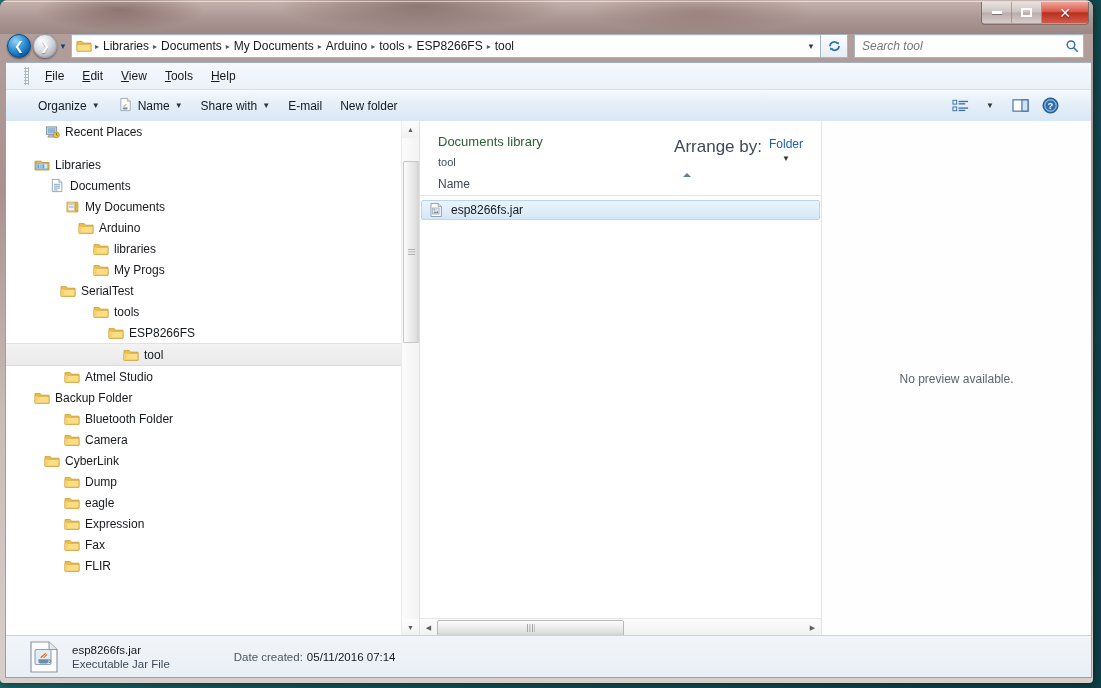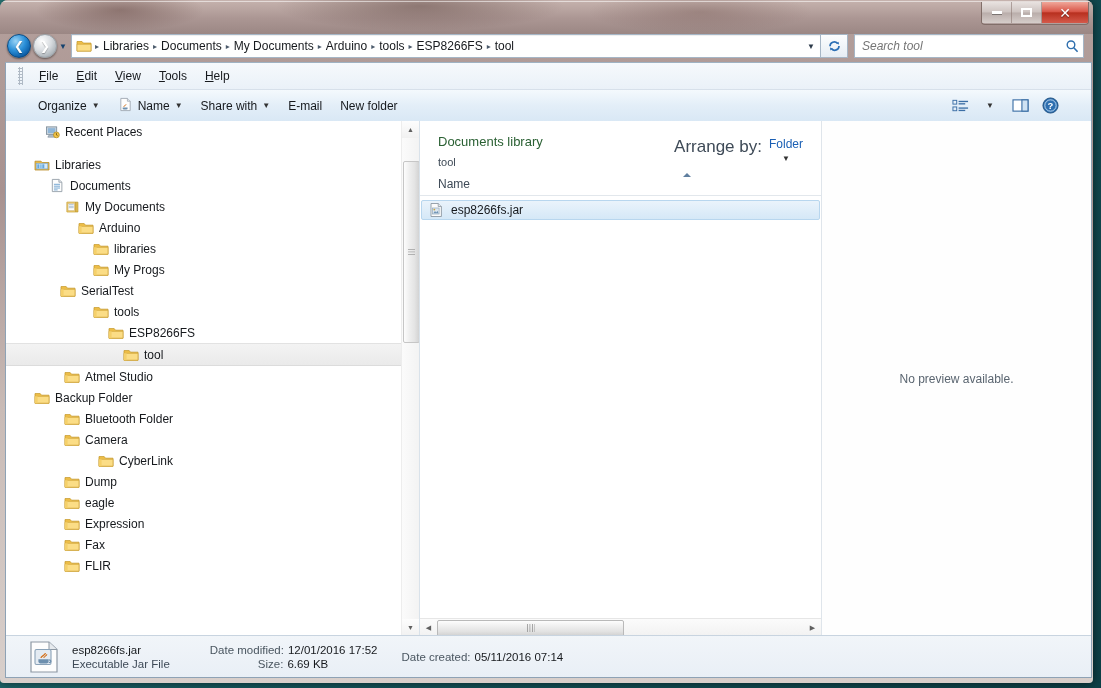--- a/index.html
+++ b/index.html
@@ -71,21 +71,21 @@
     display:flex;align-items:center;box-shadow:inset 0 1px 1px rgba(0,0,0,.07);}
   .searchbox input{border:none;outline:none;flex:1;font-family:inherit;font-size:12px;
     font-style:italic;color:#8a8f96;padding-left:7px;background:transparent;}
   .searchicon{width:22px;display:flex;align-items:center;justify-content:center;}
 
   
   .client{position:absolute;left:5px;top:62px;width:1087px;height:616px;background:#fff;
     border:1px solid #8ea2b5;border-top:1px solid #9fb2c3;box-sizing:border-box;}
 
   .menubar{height:26px;background:linear-gradient(180deg,#f6f9fc 0%,#eaf1f8 100%);
-    border-bottom:1px solid #d7e0ea;display:flex;align-items:center;padding-left:12px;}
+    border-bottom:1px solid #d7e0ea;display:flex;align-items:center;padding-left:18px;}
   .gripper{width:5px;height:18px;margin-right:7px;
     background-image:radial-gradient(circle,#9aa6b3 1px,transparent 1.2px);
     background-size:3px 3px;opacity:.75;}
   .menuitem{padding:3px 9px;font-size:12px;color:#16191d;}
   .menuitem u{text-decoration:underline;}
 
   .toolbar{height:31px;background:linear-gradient(180deg,#f4f9fd 0%,#e3eef8 50%,#d9e8f5 100%);
     border-bottom:1px solid #b9cadb;display:flex;align-items:center;padding:0 23px;}
   .tbtn{display:flex;align-items:center;height:24px;padding:0 9px;font-size:12px;color:#16191d;gap:5px;}
   .caret{font-size:8px;color:#333;line-height:1;}
@@ -493,21 +493,21 @@
             <span class="ticon">
               <svg width="16" height="14" viewBox="0 0 16 14">
                 <path d="M1 2.6h5.2l1.3 1.6H15v8.1H1z" fill="#f0c04a" stroke="#c59a2e" stroke-width=".8"></path>
                 <path d="M1 5.3h14v6.9H1z" fill="#fbdd86" stroke="#d0a53a" stroke-width=".7"></path>
                 <path d="M1 5.3h2.6v6.9H1z" fill="#f5d06a"></path>
               </svg>
             </span>
             <span>Camera</span>
           </div>
 
-          <div class="trow" style="padding-left:92px">
+          <div class="trow" style="padding-left:38px">
             <span class="ticon">
               <svg width="16" height="14" viewBox="0 0 16 14">
                 <path d="M1 2.6h5.2l1.3 1.6H15v8.1H1z" fill="#f0c04a" stroke="#c59a2e" stroke-width=".8"></path>
                 <path d="M1 5.3h14v6.9H1z" fill="#fbdd86" stroke="#d0a53a" stroke-width=".7"></path>
                 <path d="M1 5.3h2.6v6.9H1z" fill="#f5d06a"></path>
               </svg>
             </span>
             <span>CyberLink</span>
           </div>
 
@@ -655,30 +655,20 @@
         <div class="dline">
           <span class="dname">esp8266fs.jar</span>
         </div>
         <div class="dline">
           <span class="dtype">Executable Jar File</span>
         </div>
       </div>
 
       <div class="dgap1"></div>
 
-      <div class="dcol">
-        <div class="dline">
-          <span class="dlabel">Date modified:</span>
-          <span class="dval">12/01/2016 17:52</span>
-        </div>
-        <div class="dline" style="padding-left:48px">
-          <span class="dlabel">Size:</span>
-          <span class="dval">6.69 KB</span>
-        </div>
-      </div>
 
       <div class="dgap2"></div>
 
       <div class="dcol">
         <div class="dline">
           <span class="dlabel">Date created:</span>
           <span class="dval">05/11/2016 07:14</span>
         </div>
       </div>
     </div>

